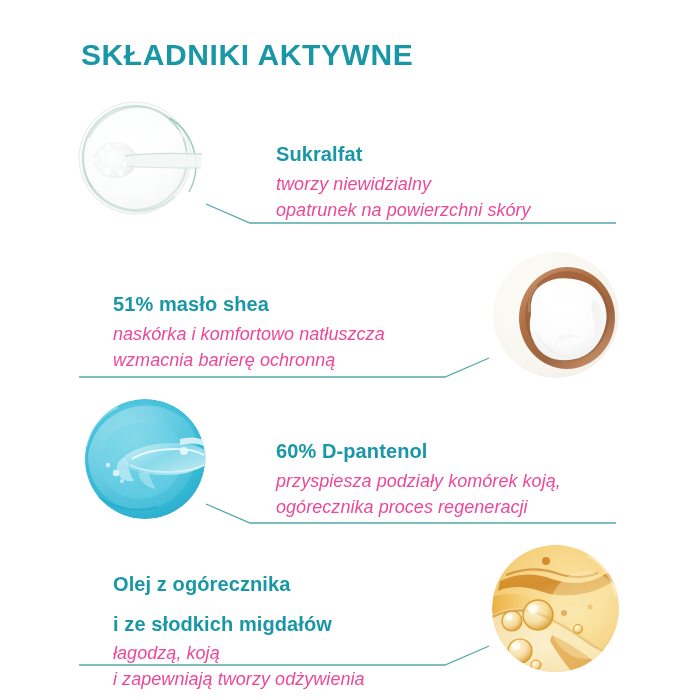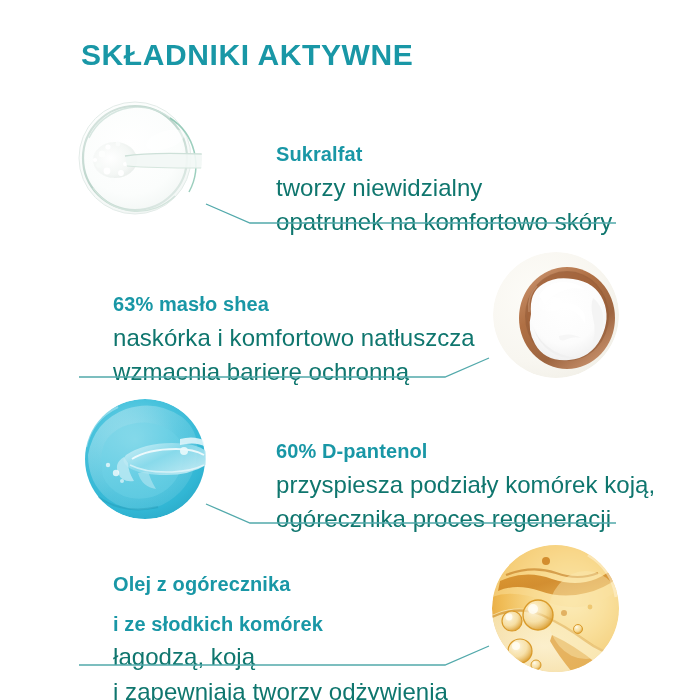--- a/index.html
+++ b/index.html
@@ -36,26 +36,27 @@
   .ing-name {
     font-size: 20px;
     font-weight: bold;
     color: #1997a6;
     line-height: 1.28;
     letter-spacing: 0.1px;
     margin: 14px 0 3px 0;
     white-space: nowrap;
   }
   .ing-desc {
-    font-size: 24px;
+    font-size: 18px;
     font-weight: normal;
-    color: #0f766e;
+    color: #ec4899;
     line-height: 1.45;
     letter-spacing: 0.05px;
     white-space: nowrap;
+    font-style: italic;
   }
 
   .block-1 { left: 276px; top: 128px; }
   .block-2 { left: 113px; top: 278px; }
   .block-3 { left: 276px; top: 425px; }
   .block-4 { left: 113px; top: 558px; }
 
   
   .photo {
     position: absolute;
@@ -129,21 +130,21 @@
       <path d="M48 60 Q72 56 125 58 L125 72 Q74 72 50 70 Z" fill="#f2f7f5" opacity="0.9"></path>
       <path d="M48 60 Q72 56 125 58" fill="none" stroke="#cde0d8" stroke-width="1.4"></path>
       <path d="M50 70 Q74 72 125 72" fill="none" stroke="#d6e6de" stroke-width="1.2"></path>
       <ellipse cx="88" cy="44" rx="20" ry="9" fill="#ffffff" opacity="0.5" transform="rotate(-18 88 44)"></ellipse>
     </svg>
   </div>
 
   <div class="block block-1">
     <div class="ing-name">Sukralfat</div>
     <div class="ing-desc">tworzy niewidzialny</div>
-    <div class="ing-desc">opatrunek na komfortowo skóry</div>
+    <div class="ing-desc">opatrunek na powierzchni skóry</div>
   </div>
 
   <div class="divider divider-1">
     <svg width="412" height="24" viewBox="0 0 412 24" xmlns="http://www.w3.org/2000/svg">
       <path d="M1 1 L45 20 L411 20" fill="none" stroke="#52a9ab" stroke-width="1.3" stroke-linejoin="miter"></path>
     </svg>
   </div>
 
   <div class="photo photo-2">
     <svg viewBox="0 0 126 126" xmlns="http://www.w3.org/2000/svg">
@@ -182,21 +183,21 @@
         <path d="M40 74 Q44 90 58 100 Q70 108 84 106 Q66 104 54 94 Q44 86 40 74 Z" fill="#f0f0f0"></path>
         <path d="M60 54 Q72 48 84 54 Q94 60 92 72 Q88 62 78 58 Q68 54 60 54 Z" fill="#ffffff" opacity="0.9"></path>
         <path d="M66 84 Q78 80 88 86 Q80 84 72 88 Q66 90 66 84 Z" fill="#f6f6f6"></path>
       </g>
       <path d="M36 60 Q34 44 44 34" fill="none" stroke="#c99a78" stroke-width="1.6" opacity="0.6"></path>
       <ellipse cx="58" cy="52" rx="12" ry="8" fill="#ffffff" opacity="0.5"></ellipse>
     </svg>
   </div>
 
   <div class="block block-2">
-    <div class="ing-name">63% masło shea</div>
+    <div class="ing-name">51% masło shea</div>
     <div class="ing-desc">naskórka i komfortowo natłuszcza</div>
     <div class="ing-desc">wzmacnia barierę ochronną</div>
   </div>
 
   <div class="divider divider-2">
     <svg width="412" height="24" viewBox="0 0 412 24" xmlns="http://www.w3.org/2000/svg">
       <path d="M1 20 L367 20 L411 1" fill="none" stroke="#52a9ab" stroke-width="1.3" stroke-linejoin="miter"></path>
     </svg>
   </div>
 
@@ -294,21 +295,21 @@
         <circle cx="86" cy="84" r="4.5" fill="url(#bubbleG)" stroke="#d99a2a" stroke-width="1"></circle>
         <circle cx="72" cy="68" r="3" fill="#c97b18" opacity="0.5"></circle>
         <circle cx="98" cy="62" r="2.4" fill="#e8b44e" opacity="0.6"></circle>
       </g>
       <path d="M96 10 Q120 24 124 52" fill="none" stroke="#fff6dd" stroke-width="3" opacity="0.5"></path>
     </svg>
   </div>
 
   <div class="block block-4">
     <div class="ing-name">Olej z ogórecznika</div>
-    <div class="ing-name">i ze słodkich komórek</div>
+    <div class="ing-name">i ze słodkich migdałów</div>
     <div class="ing-desc">łagodzą, koją</div>
     <div class="ing-desc">i zapewniają tworzy odżywienia</div>
   </div>
 
   <div class="divider divider-4">
     <svg width="412" height="24" viewBox="0 0 412 24" xmlns="http://www.w3.org/2000/svg">
       <path d="M1 20 L367 20 L411 1" fill="none" stroke="#52a9ab" stroke-width="1.3" stroke-linejoin="miter"></path>
     </svg>
   </div>
 

